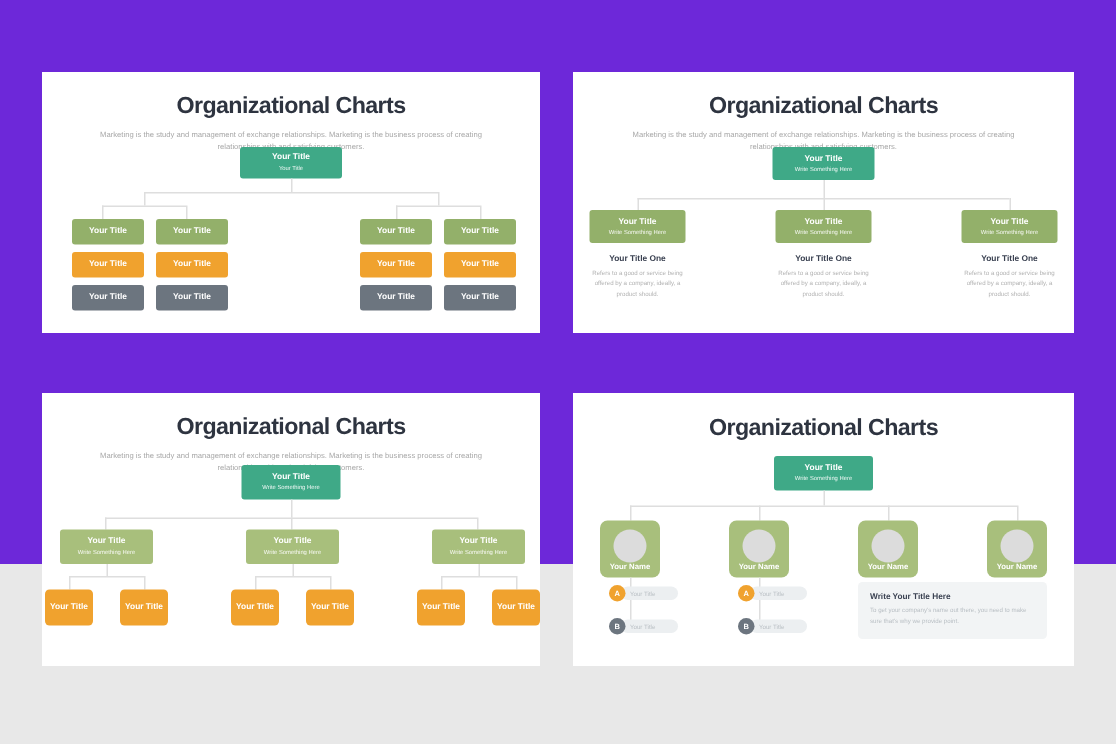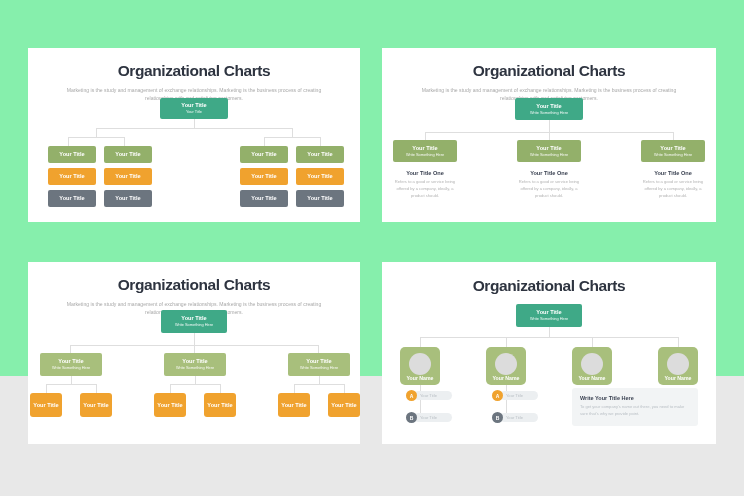--- a/index.html
+++ b/index.html
@@ -5,21 +5,21 @@
   * { box-sizing: border-box; margin: 0; padding: 0; }
   html, body {
     width: 744px; height: 496px;
     background: #e8e8e8;
     font-family: "Liberation Sans", sans-serif;
     overflow: hidden;
   }
   .canvas {
     position: relative;
     width: 744px; height: 376px;
-    background: #86efac;
+    background: #6d28d9;
     padding-left: 32px;
   }
   .panel {
     position: absolute;
     background: #ffffff;
   }
   #panel-1 { left: 28px;  top: 48px;  width: 332px; height: 174px; }
   #panel-2 { left: 382px; top: 48px;  width: 334px; height: 174px; }
   #panel-3 { left: 28px;  top: 262px; width: 332px; height: 182px; }
   #panel-4 { left: 382px; top: 262px; width: 334px; height: 182px; }

